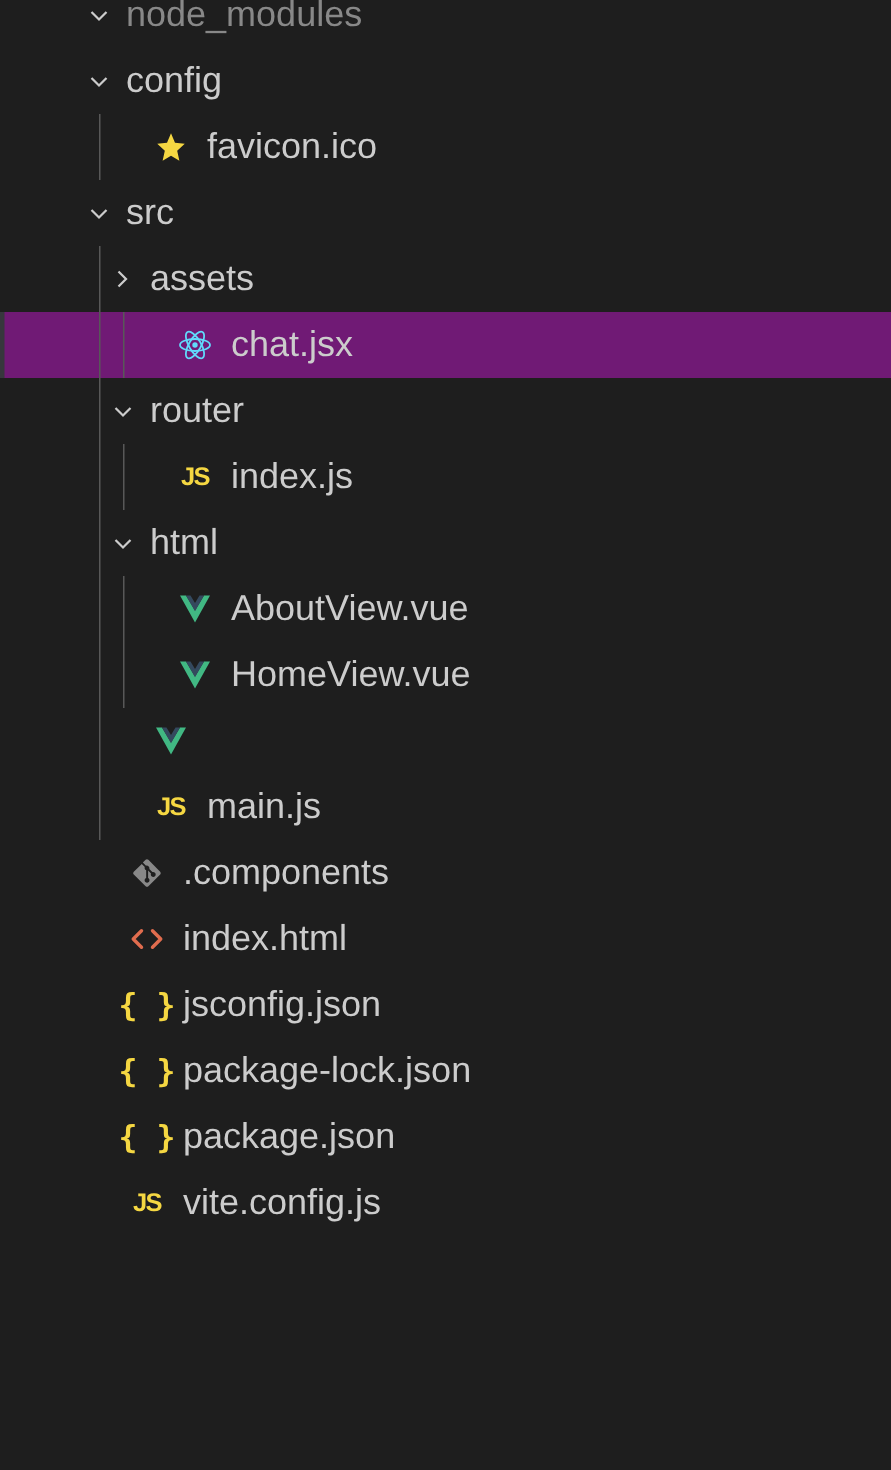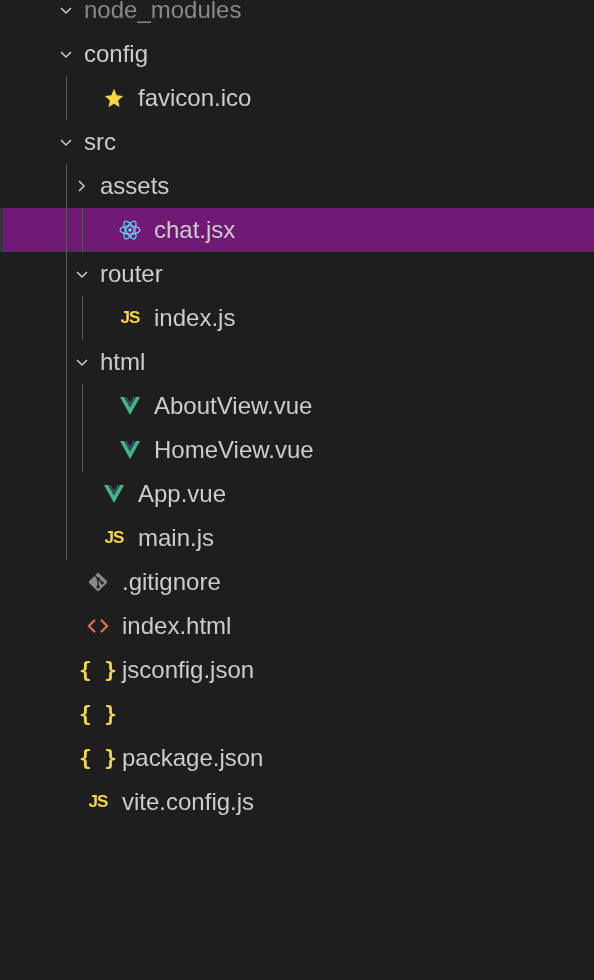--- a/index.html
+++ b/index.html
@@ -224,40 +224,39 @@
     <div class="tree-row">
       <span class="indent" style="width: 52px;"></span>
       <span class="indent-unit guide"></span>
       <span class="spacer-chevron"></span>
       <span class="icon">
         <svg viewBox="0 0 24 24" width="24" height="24">
           <path fill="#41b883" d="M2 3h4l6 10L18 3h4L12 21z"></path>
           <path fill="#34495e" d="M6 3h3l3 5 3-5h3l-6 10.5z"></path>
         </svg>
       </span>
-      <span class="label">App.vue</span>
     </div>
     <div class="tree-row">
       <span class="indent" style="width: 52px;"></span>
       <span class="indent-unit guide"></span>
       <span class="spacer-chevron"></span>
       <span class="icon">
         <span style="font-family:sans-serif;font-weight:700;font-size:17px;color:#f5d742;letter-spacing:-1px">JS</span>
       </span>
       <span class="label">main.js</span>
     </div>
     <div class="tree-row">
       <span class="indent" style="width: 52px;"></span>
       <span class="spacer-chevron"></span>
       <span class="icon">
         <svg viewBox="0 0 24 24" width="22" height="22">
           <path fill="#888888" d="M21.6 11L13 2.4c-.6-.6-1.5-.6-2 0L9 4.4l2.3 2.3c.6-.2 1.4 0 1.9.5.5.5.7 1.2.5 1.9l2.2 2.2c.6-.2 1.4 0 1.9.5.7.7.7 1.8 0 2.5s-1.8.7-2.5 0c-.5-.5-.7-1.3-.4-2l-2.1-2.1v5.4c.2.1.3.2.5.4.7.7.7 1.8 0 2.5s-1.8.7-2.5 0-.7-1.8 0-2.5c.2-.2.4-.3.6-.4V10c-.2-.1-.4-.2-.6-.4-.5-.5-.7-1.3-.4-2L8.2 5.4 2.4 11c-.6.6-.6 1.5 0 2l8.6 8.6c.6.6 1.5.6 2 0l8.6-8.6c.5-.5.5-1.4 0-2z"></path>
         </svg>
       </span>
-      <span class="label">.gitignore</span>
+      <span class="label">.components</span>
     </div>
     <div class="tree-row">
       <span class="indent" style="width: 52px;"></span>
       <span class="spacer-chevron"></span>
       <span class="icon">
         <svg viewBox="0 0 24 24" width="22" height="22">
           <path fill="none" stroke="#e06c4e" stroke-width="2.5" stroke-linecap="round" stroke-linejoin="round" d="M8 6l-6 6 6 6M16 6l6 6-6 6"></path>
         </svg>
       </span>
       <span class="label">index.html</span>
@@ -269,20 +268,21 @@
         <span style="font-family:monospace;font-weight:600;font-size:21px;color:#f5d742">{ }</span>
       </span>
       <span class="label">jsconfig.json</span>
     </div>
     <div class="tree-row">
       <span class="indent" style="width: 52px;"></span>
       <span class="spacer-chevron"></span>
       <span class="icon">
         <span style="font-family:monospace;font-weight:600;font-size:21px;color:#f5d742">{ }</span>
       </span>
+      <span class="label">package-lock.json</span>
     </div>
     <div class="tree-row">
       <span class="indent" style="width: 52px;"></span>
       <span class="spacer-chevron"></span>
       <span class="icon">
         <span style="font-family:monospace;font-weight:600;font-size:21px;color:#f5d742">{ }</span>
       </span>
       <span class="label">package.json</span>
     </div>
     <div class="tree-row">

